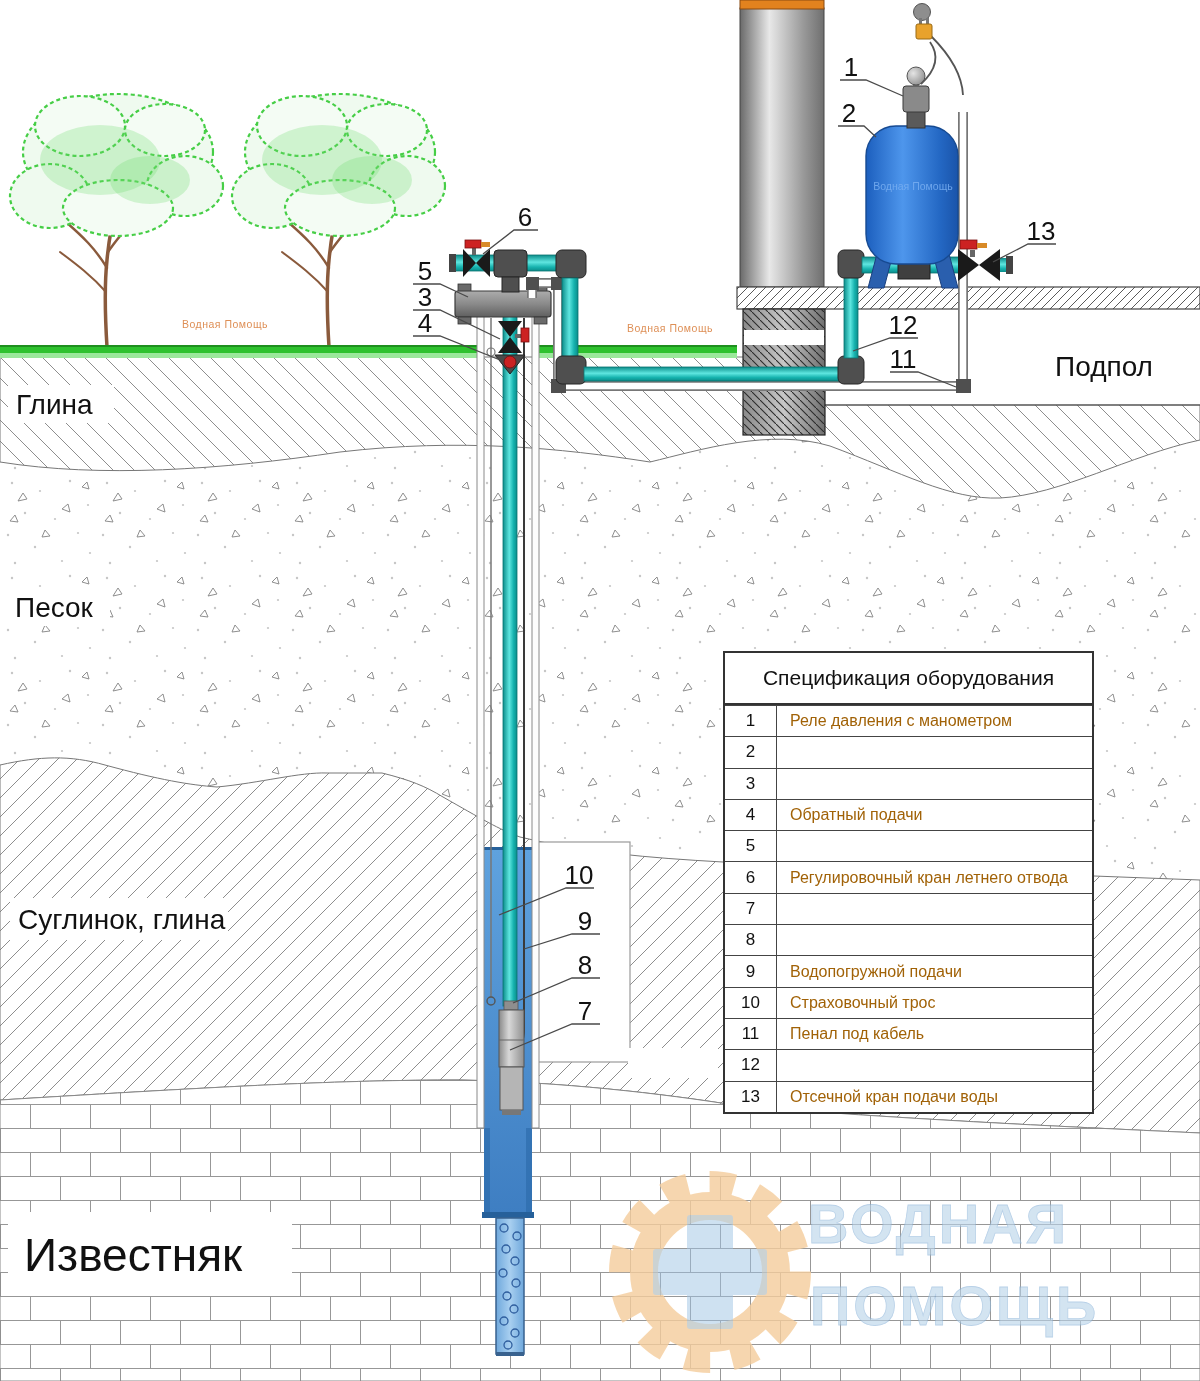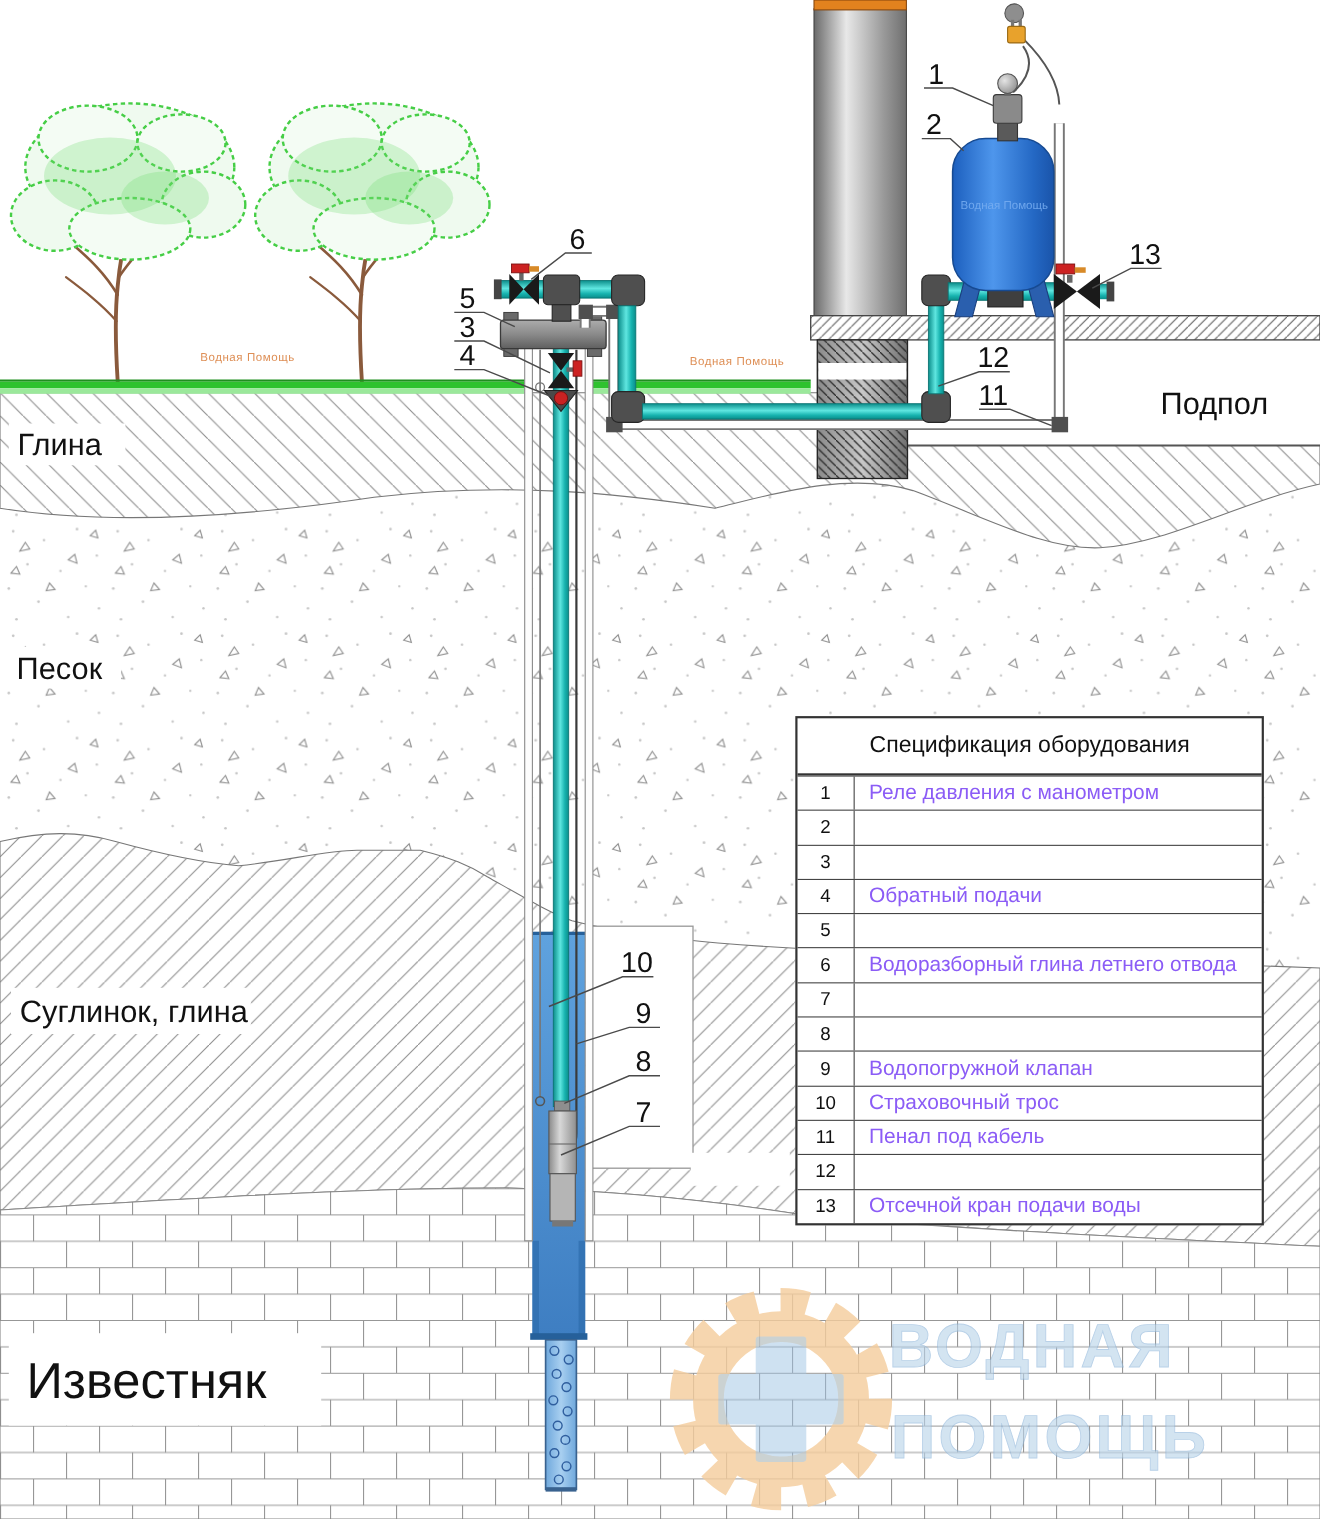--- a/index.html
+++ b/index.html
@@ -1,27 +1,27 @@
 <!DOCTYPE html>
 <html><head>
 <meta charset="utf-8">
 <style>
   html,body{margin:0;padding:0;background:#ffffff;}
   .stage{position:relative;width:1200px;height:1381px;overflow:hidden;
          font-family:"Liberation Sans", sans-serif;background:#fff;}
   .stage svg{position:absolute;left:0;top:0;}
-  .spec-table{position:absolute;left:723px;top:651px;width:426px;background:#fff;
+  .spec-table{position:absolute;left:723px;top:651px;width:371px;background:#fff;
               border:2px solid #333;box-sizing:border-box;}
   .spec-title{height:50px;line-height:50px;text-align:center;font-size:21px;color:#111;
               border-bottom:2px solid #333;}
   .srow{display:flex;height:31.3px;box-sizing:border-box;border-top:1px solid #444;align-items:stretch;}
   .srow:first-of-type{border-top:none;}
   .snum{width:51px;display:flex;align-items:center;justify-content:center;
         font-size:17px;color:#111;border-right:1px solid #444;}
-  .slabel{flex:1;display:flex;align-items:center;font-size:19px;color:#8b5cf6;padding-left:13px;text-align:center;}
+  .slabel{flex:1;display:flex;align-items:center;font-size:16px;color:#a16207;padding-left:13px;text-align:center;}
   text{font-family:"Liberation Sans", sans-serif;}
 </style>
 </head>
 <body>
 
 <div class="stage">
 
 <svg width="1200" height="1381" viewBox="0 0 1200 1381">
   <defs>
     <pattern id="clayHatch" patternUnits="userSpaceOnUse" width="21" height="21">
@@ -407,31 +407,31 @@
   </div>
   <div class="srow">
     <div class="snum">4</div>
     <div class="slabel">Обратный подачи</div>
   </div>
   <div class="srow">
     <div class="snum">5</div>
   </div>
   <div class="srow">
     <div class="snum">6</div>
-    <div class="slabel">Водоразборный глина летнего отвода</div>
+    <div class="slabel">Регулировочный кран летнего отвода</div>
   </div>
   <div class="srow">
     <div class="snum">7</div>
   </div>
   <div class="srow">
     <div class="snum">8</div>
   </div>
   <div class="srow">
     <div class="snum">9</div>
-    <div class="slabel">Водопогружной клапан</div>
+    <div class="slabel">Водопогружной подачи</div>
   </div>
   <div class="srow">
     <div class="snum">10</div>
     <div class="slabel">Страховочный трос</div>
   </div>
   <div class="srow">
     <div class="snum">11</div>
     <div class="slabel">Пенал под кабель</div>
   </div>
   <div class="srow">

